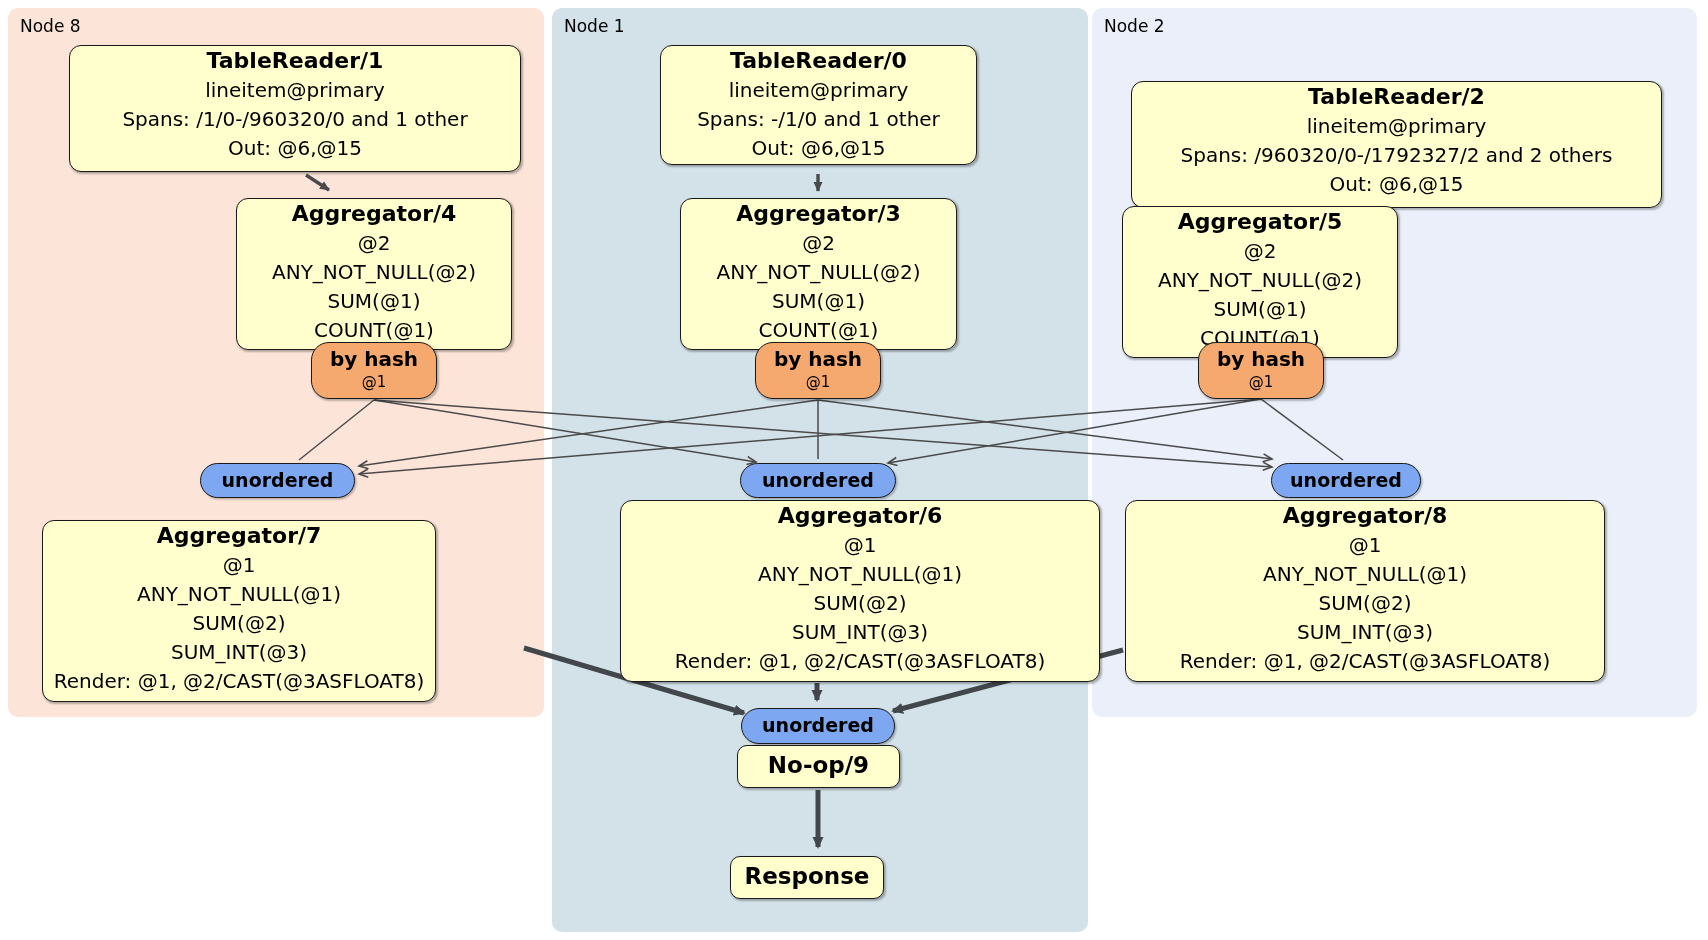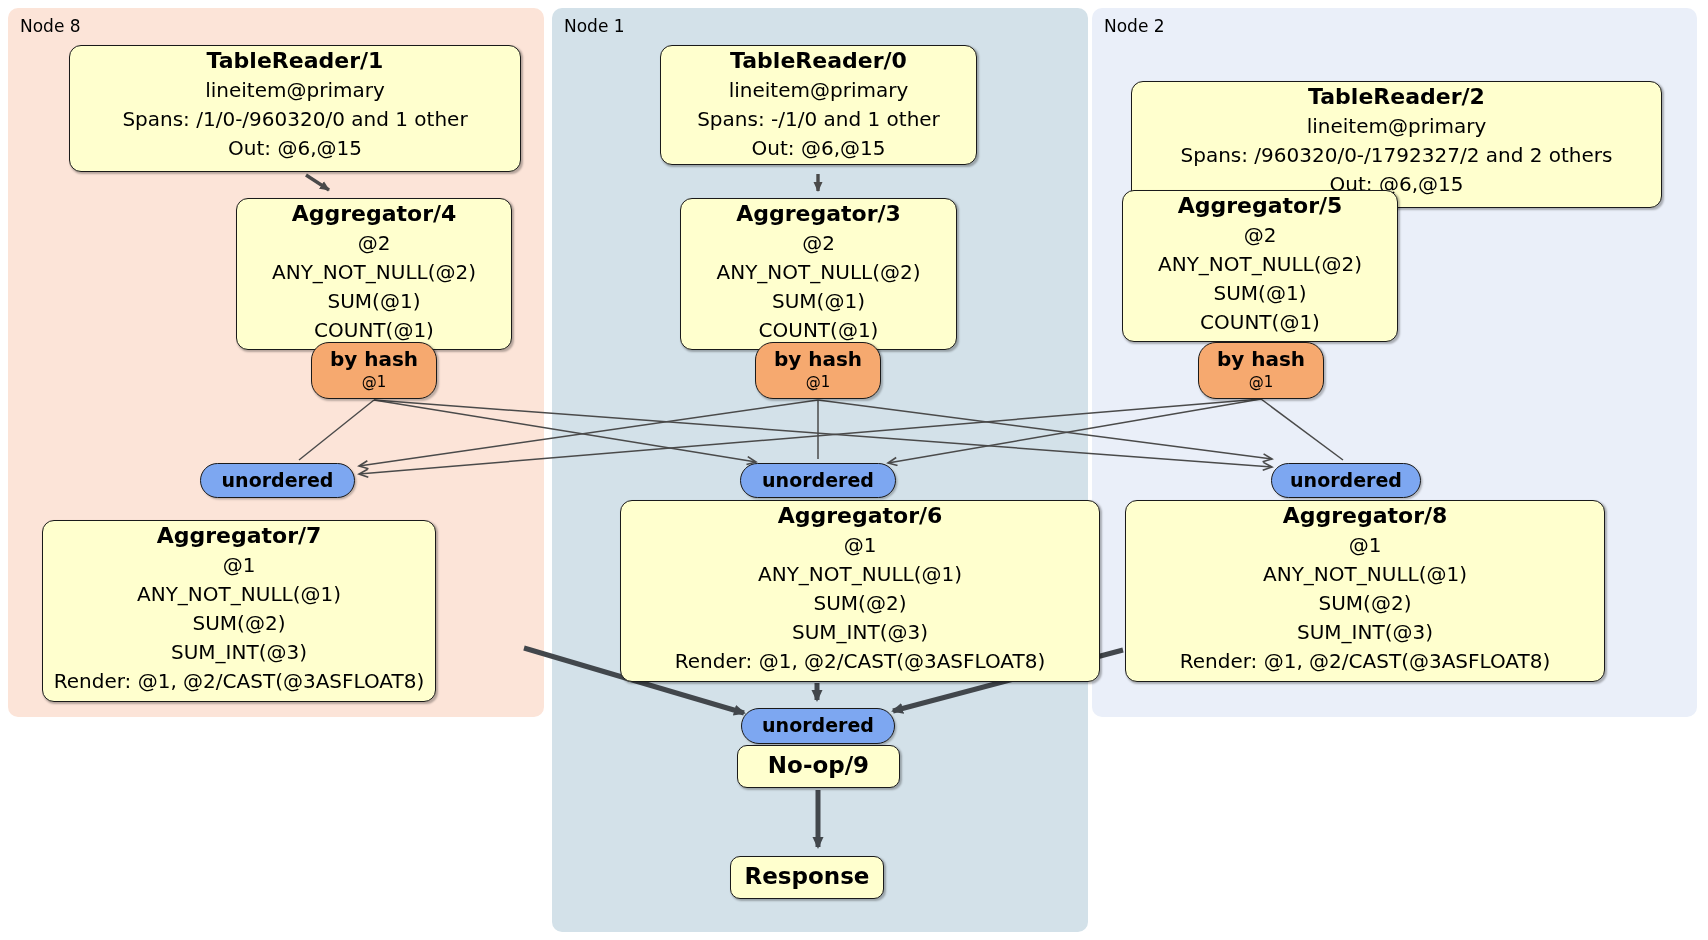--- a/index.html
+++ b/index.html
@@ -123,21 +123,21 @@
     <div class="line">SUM(@1)</div>
     <div class="line">COUNT(@1)</div>
   </div>
   <div class="pbox" style="left:680px;top:198px;width:277px;height:152px;">
     <div class="title">Aggregator/3</div>
     <div class="line">@2</div>
     <div class="line">ANY_NOT_NULL(@2)</div>
     <div class="line">SUM(@1)</div>
     <div class="line">COUNT(@1)</div>
   </div>
-  <div class="pbox" style="left:1122px;top:190px;width:276px;height:152px;">
+  <div class="pbox" style="left:1122px;top:206px;width:276px;height:152px;">
     <div class="title">Aggregator/5</div>
     <div class="line">@2</div>
     <div class="line">ANY_NOT_NULL(@2)</div>
     <div class="line">SUM(@1)</div>
     <div class="line">COUNT(@1)</div>
   </div>
 
   <div class="router" style="left:311px;top:342px;width:126px;height:57px;">
     <div class="rlabel">by hash</div>
     <div class="rdetail">@1</div>

